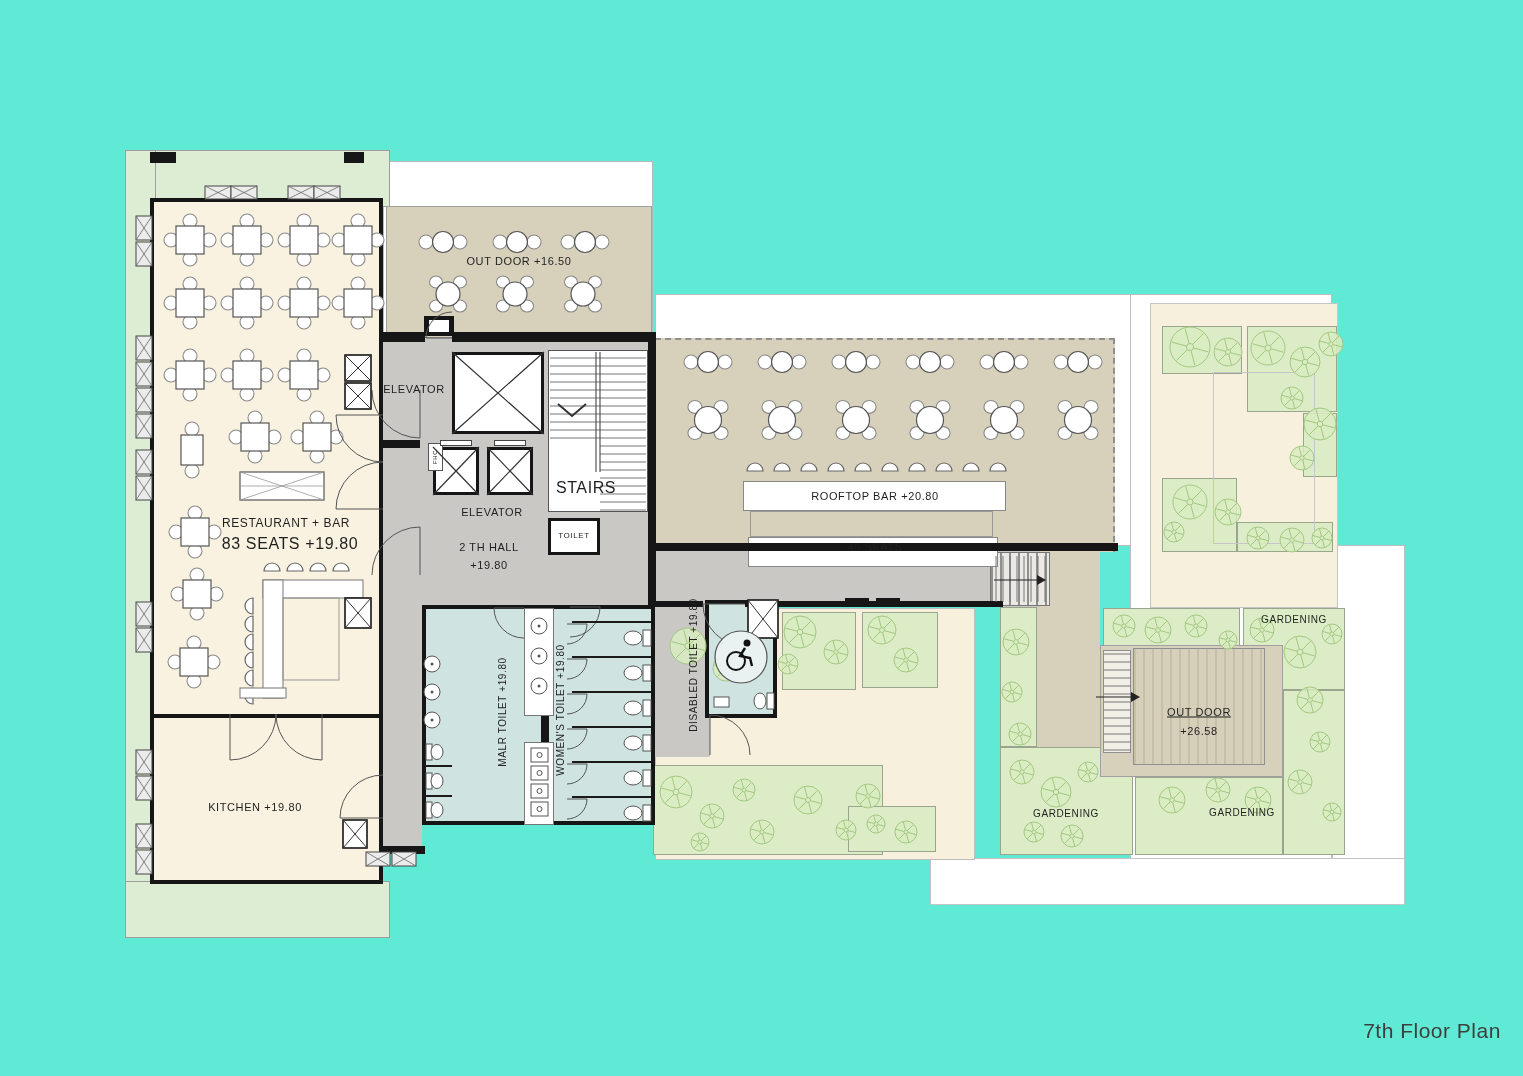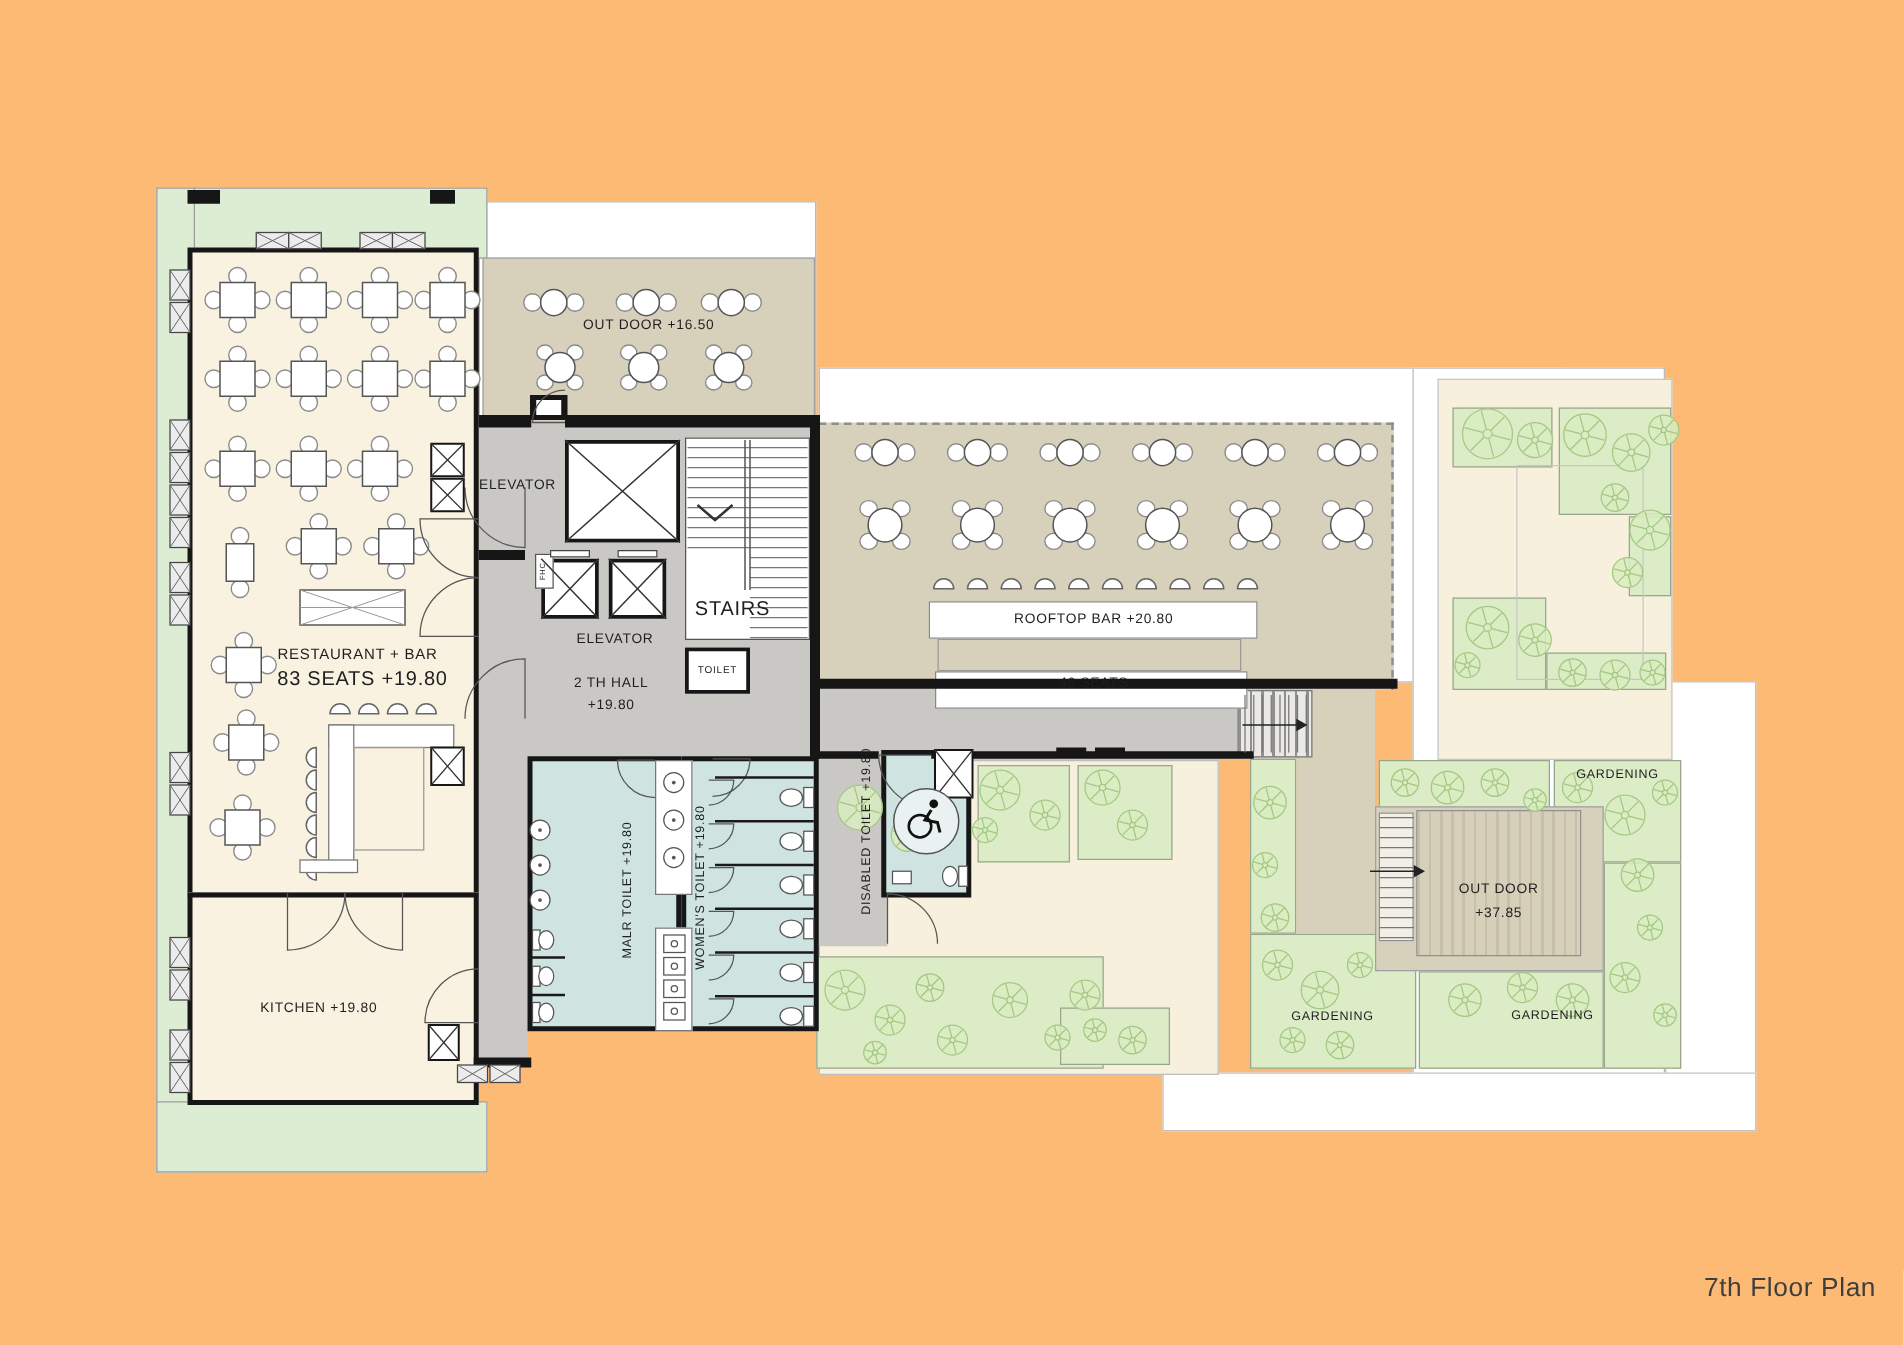--- a/index.html
+++ b/index.html
@@ -1,17 +1,17 @@
 <!DOCTYPE html>
 <html><head>
 <meta charset="utf-8">
 <style>
   html,body{margin:0;padding:0;background:#ffffff;}
   body{font-family:"Liberation Sans", sans-serif;}
-  .plan{position:relative;width:1523px;height:1076px;background:#fdba74;overflow:hidden;}
+  .plan{position:relative;width:1523px;height:1076px;background:#5eead4;overflow:hidden;}
   .zone{position:absolute;box-sizing:border-box;}
   .dashTR{border-top:2px dashed #8f8f8f;border-right:2px dashed #8f8f8f;}
   .deck{background:repeating-linear-gradient(90deg,#c8bfa9 0 2px,#d6cfba 2px 9px);}
   .cstairs{background:repeating-linear-gradient(90deg,#8f8f8f 0 2px,#ebe9e4 2px 9px);}
   .lbl{position:absolute;color:#1f1f1f;white-space:nowrap;letter-spacing:.6px;
        transform:translate(-50%,-50%);line-height:1;}
   .lbl.rot{transform:translate(-50%,-50%) rotate(-90deg);}
   .plan-title{position:absolute;left:1432px;top:1031px;transform:translate(-50%,-50%);
        font-size:21px;color:#3e3e3e;letter-spacing:.5px;white-space:nowrap;}
   svg#overlay{position:absolute;left:0;top:0;pointer-events:none;}
@@ -908,22 +908,22 @@
       <div class="lbl" style="left: 492px; top: 512px; font-size: 11px;">ELEVATOR</div>
       <div class="lbl" style="left: 586px; top: 488px; font-size: 16px;">STAIRS</div>
       <div class="lbl" style="left: 574px; top: 536px; font-size: 8px;">TOILET</div>
       <div class="lbl" style="left: 489px; top: 547px; font-size: 11px;">2 TH HALL</div>
       <div class="lbl" style="left: 489px; top: 565px; font-size: 11px;">+19.80</div>
       <div class="lbl" style="left: 286px; top: 523px; font-size: 12px;">RESTAURANT + BAR</div>
       <div class="lbl" style="left: 290px; top: 544px; font-size: 16px;">83 SEATS  +19.80</div>
       <div class="lbl" style="left: 255px; top: 807px; font-size: 11px;">KITCHEN  +19.80</div>
       <div class="lbl" style="left: 875px; top: 496px; font-size: 11px; text-align: right;">ROOFTOP BAR +20.80</div>
       <div class="lbl" style="left: 875px; top: 519px; font-size: 11px; margin-top: 28px;">46 SEATS</div>
-      <div class="lbl" style="left: 1199px; top: 712px; font-size: 11px;">OUT DOOR</div>
-      <div class="lbl" style="left: 1199px; top: 731px; font-size: 11px;">+37.85</div>
+      <div class="lbl" style="left: 1199px; top: 712px; font-size: 11px; text-decoration: underline;">OUT DOOR</div>
+      <div class="lbl" style="left: 1199px; top: 731px; font-size: 11px;">+26.58</div>
       <div class="lbl" style="left: 1294px; top: 620px; font-size: 10px;">GARDENING</div>
       <div class="lbl" style="left: 1066px; top: 814px; font-size: 10px;">GARDENING</div>
       <div class="lbl" style="left: 1242px; top: 813px; font-size: 10px;">GARDENING</div>
       <div class="lbl rot" style="left: 503px; top: 712px; font-size: 10px;">MALR TOILET  +19.80</div>
       <div class="lbl rot" style="left: 561px; top: 710px; font-size: 10px;">WOMEN'S TOILET  +19.80</div>
       <div class="lbl rot" style="left: 694px; top: 665px; font-size: 10px;">DISABLED TOILET  +19.80</div>
       <div class="lbl rot" style="left: 435px; top: 457px; font-size: 6px;">FHC</div>
     </div>
   <div class="plan-title">7th Floor Plan</div>
 </div>

